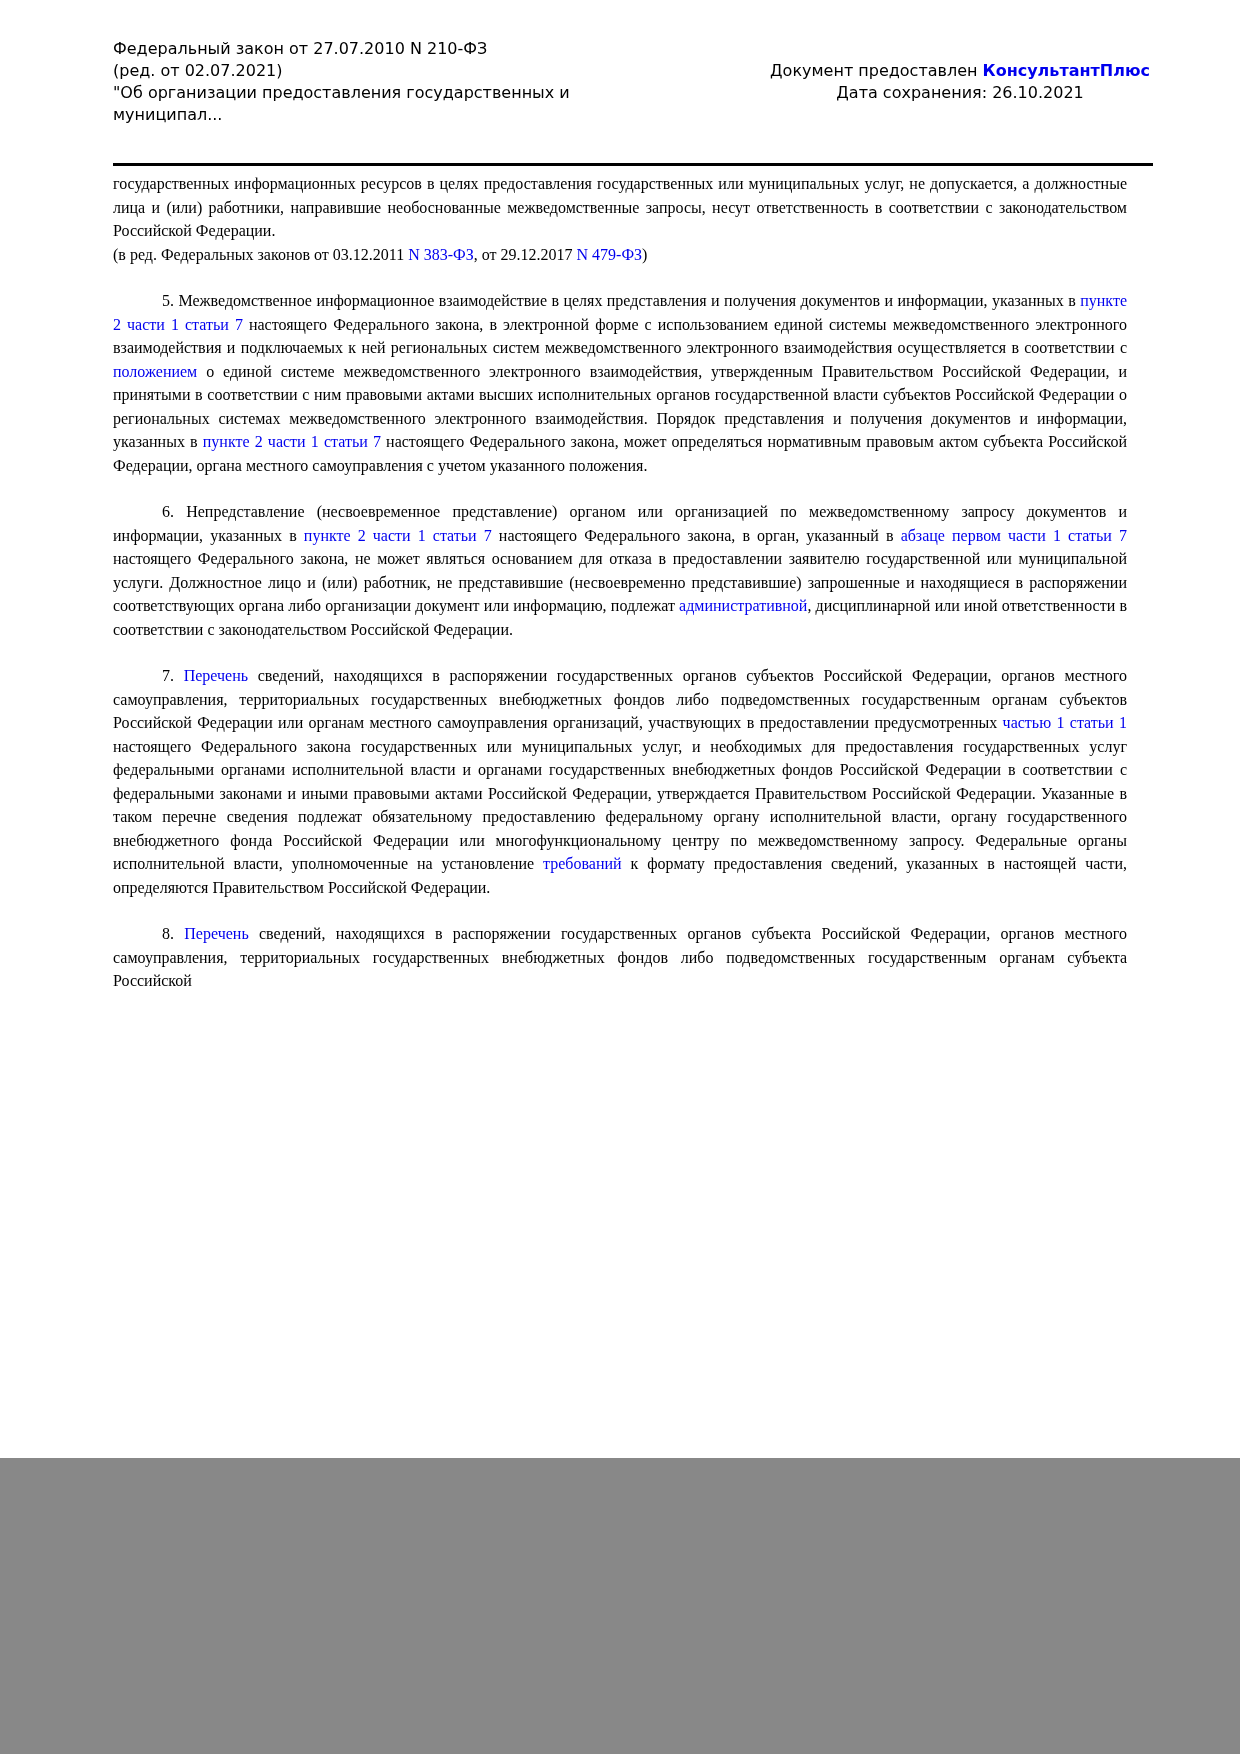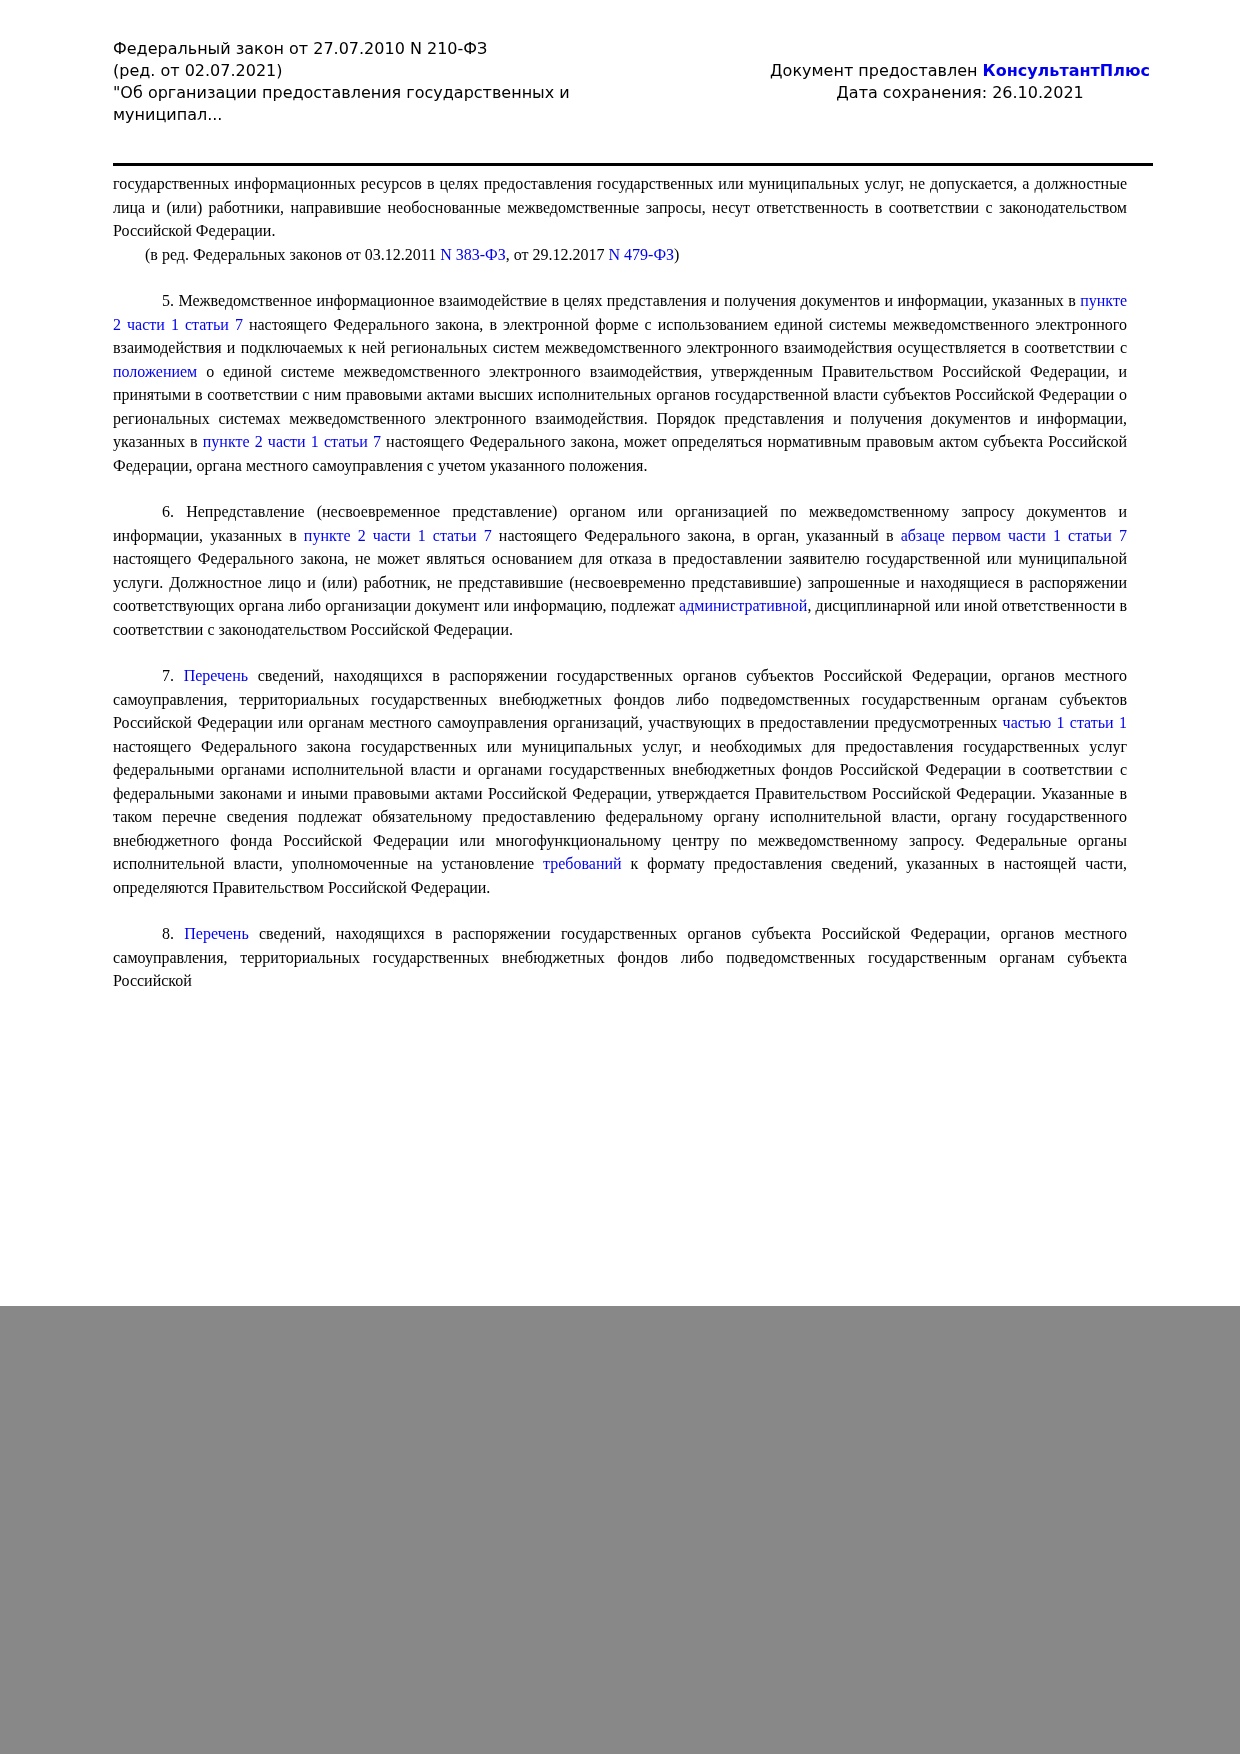--- a/index.html
+++ b/index.html
@@ -1,18 +1,18 @@
 <!DOCTYPE html>
 <html><head>
 <meta charset="utf-8">
 <style>
   html,body { margin:0; padding:0; background:#888; }
   .page {
     position:relative;
-    width:1240px; height:1306px;
+    width:1240px; height:1458px;
     margin:0 auto;
     background:#ffffff;
     font-family:"DejaVu Sans", sans-serif;
     color:#000;
     overflow:hidden;
   }
   
   .header {
     position:absolute; top:38px; left:113px; right:90px;
     display:flex; justify-content:space-between;
@@ -28,21 +28,21 @@
   
   .content {
     position:absolute; top:172px; left:113px; width:1014px;
     font-family:"Liberation Serif", serif;
     font-size:16px; line-height:23.5px;
     text-align:justify;
   }
   .content p { margin:0; }
   .content p.numbered { text-indent:49px; margin-top:23px; }
   .content p.continuation { margin-top:0; }
-  .content p.amendment { margin-top:0;margin-left:32px; }
+  .content p.amendment { margin-top:0; }
   a.doclink { color:#0000ee; text-decoration:none; cursor:pointer; }
   
   .logo { position:absolute; left:113px; top:1598px; }
   .logo-title {
     font-size:29px; font-weight:bold; color:#ee7f1d;
     letter-spacing:-1px; line-height:32px;
   }
   .logo-tagline {
     font-size:14px; font-weight:bold; color:#000;
     letter-spacing:-0.3px; margin-top:3px;

